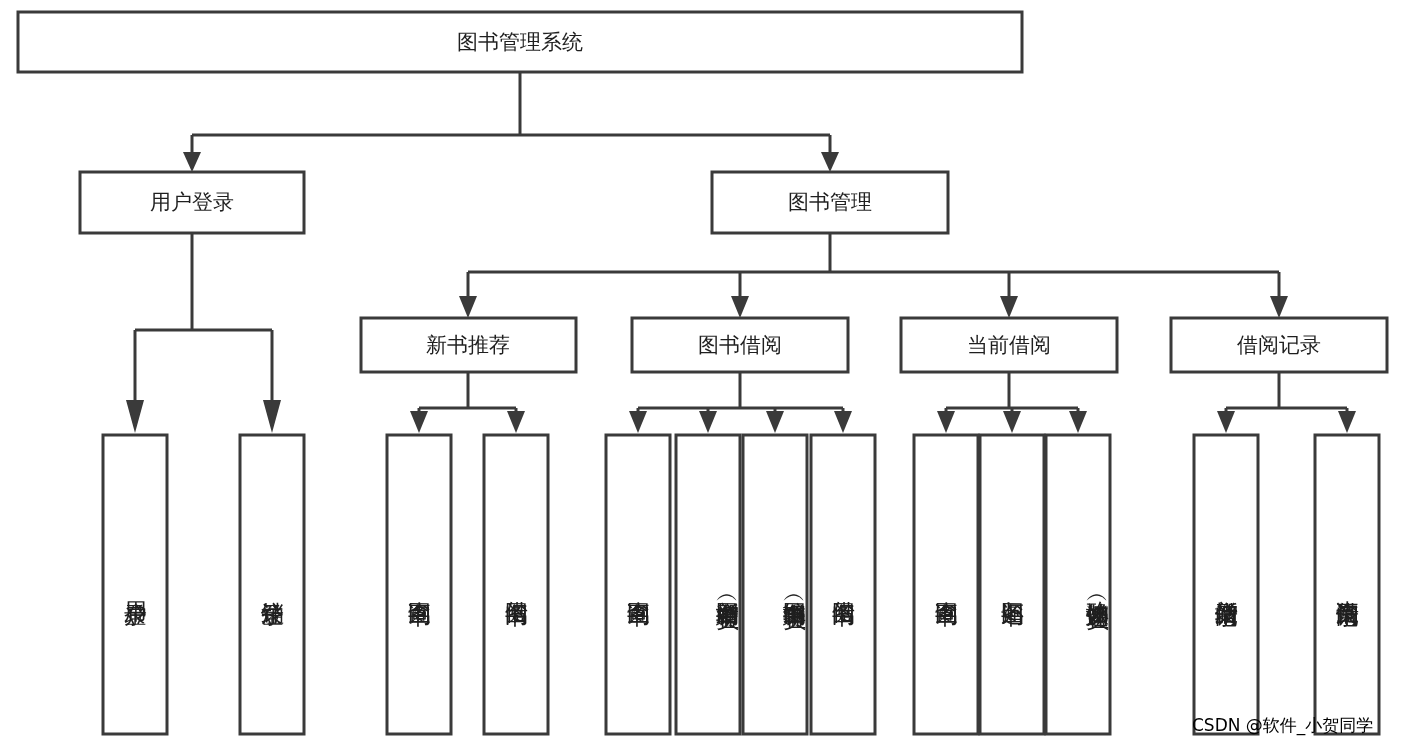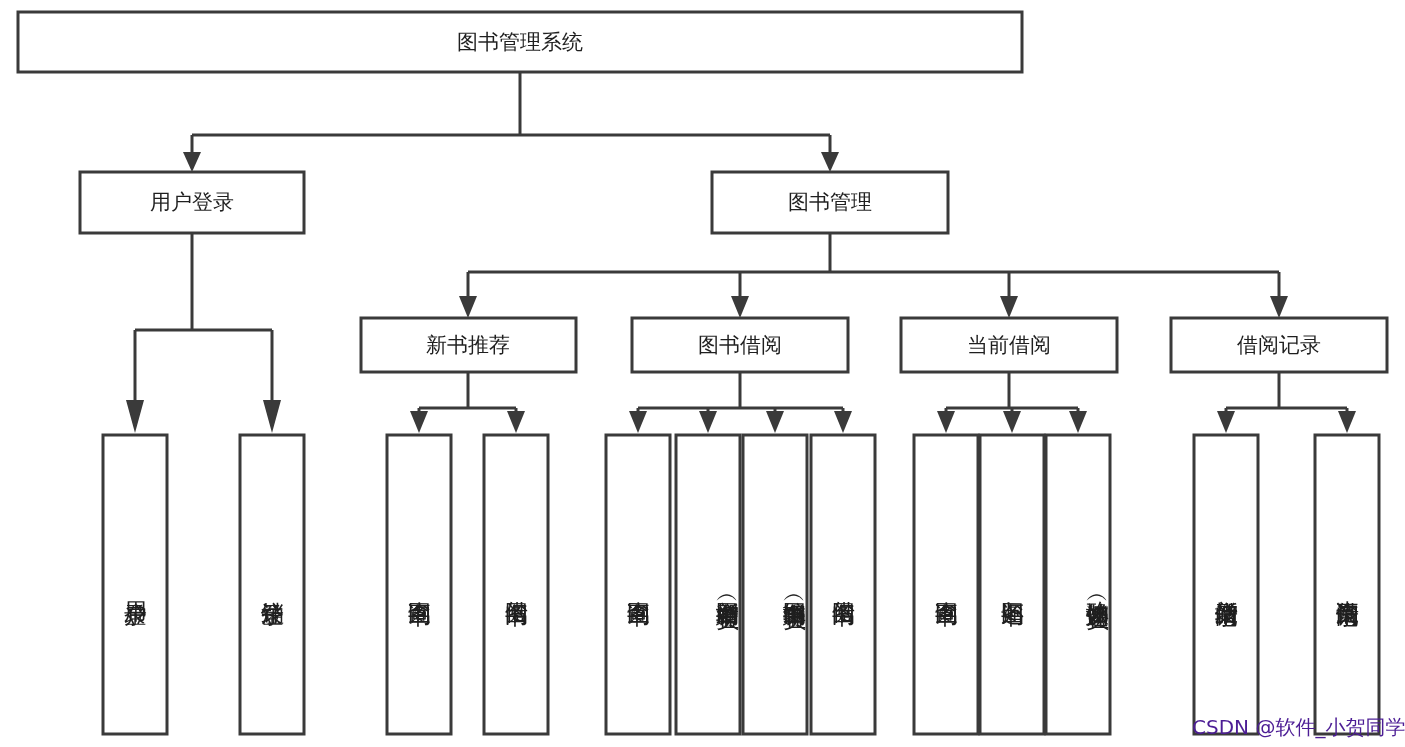--- a/index.html
+++ b/index.html
@@ -55,22 +55,22 @@
     font-size: 23px;
     line-height: 1.12;
     color: #1f1f1f;
     letter-spacing: 1px;
     white-space: nowrap;
     pointer-events: none;
   }
   .watermark {
     position: absolute;
     font-family: "DejaVu Sans", "Liberation Sans", sans-serif;
-    font-size: 20px;
-    color: #4c1d95;
+    font-size: 17px;
+    color: #000000;
     white-space: nowrap;
   }
 </style>
 </head>
 <body>
 
 <div id="diagram-root">
 
   <svg class="diagram" viewBox="0 0 1405 747">
 

